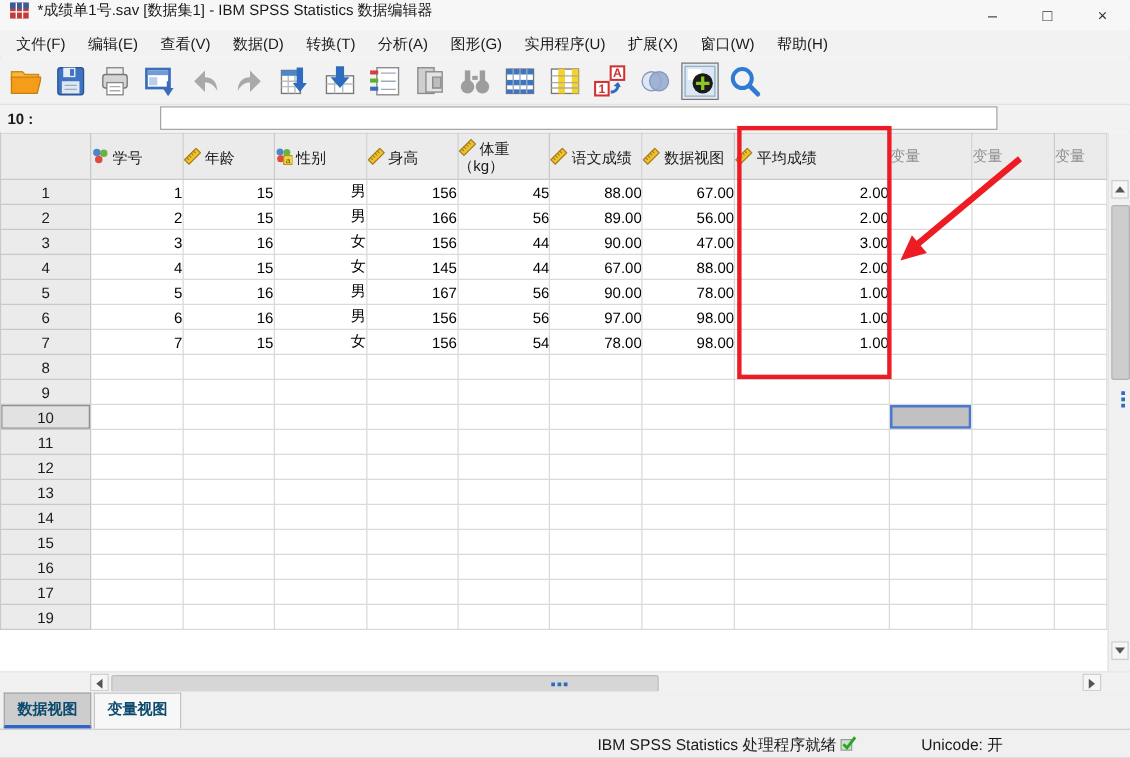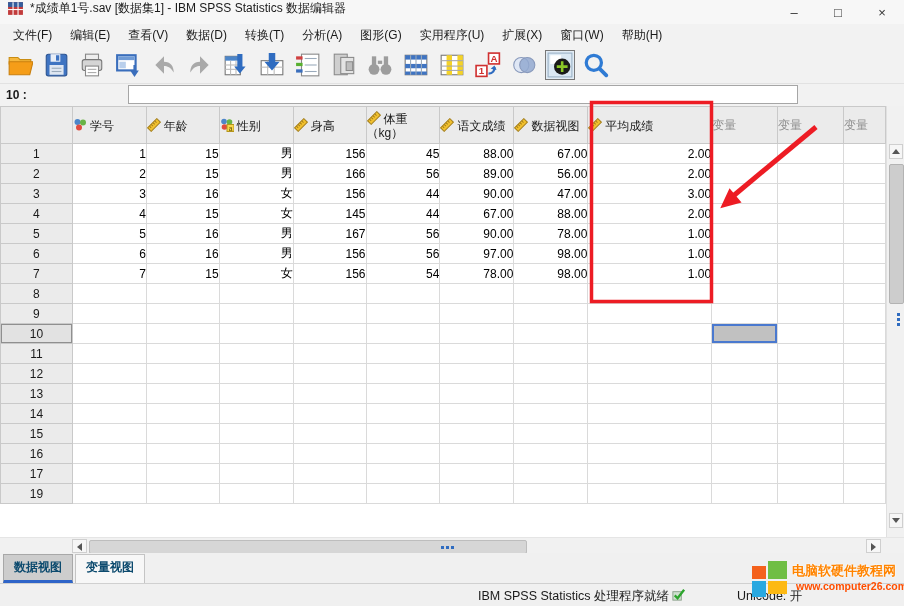--- a/index.html
+++ b/index.html
@@ -706,30 +706,20 @@
     <span class="status-msg">IBM SPSS Statistics 处理程序就绪</span>
     <span class="status-check">
       <svg viewBox="0 0 16 16" width="15" height="15">
           <rect x="2" y="5" width="9" height="9" fill="#cfe0cf" stroke="#8aa08a"></rect>
           <path d="M4 9l3 3 7-9" stroke="#2da52d" stroke-width="2.5" fill="none"></path>
         </svg>
     </span>
     <span class="status-unicode">Unicode: 开</span>
   </div>
 
-  <div class="watermark">
-    <span>
-      <span class="wm-sq" style="left:8px;top:6px;width:14px;height:13px;background:#f4611c;"></span>
-      <span class="wm-sq" style="left:24px;top:1px;width:19px;height:18px;background:#6fbe44;"></span>
-      <span class="wm-sq" style="left:8px;top:21px;width:14px;height:16px;background:#29a8e0;"></span>
-      <span class="wm-sq" style="left:24px;top:21px;width:19px;height:13px;background:#fdb913;"></span>
-    </span>
-    <span class="wm-title">电脑软硬件教程网</span>
-    <span class="wm-url">www.computer26.com</span>
-  </div>
 
   <svg class="overlay" viewBox="0 0 904 606">
     <rect x="591.5" y="102.5" width="120" height="199" fill="none" stroke="#ed1c24" stroke-width="3.5"></rect>
     <line x1="816" y1="127" x2="732" y2="197" stroke="#ed1c24" stroke-width="5"></line>
     <polygon points="723,206 729.9,191 738.9,201.6" fill="#ed1c24" stroke="#ed1c24" stroke-width="3"></polygon>
   </svg>
 
 </div>
 
 </body></html>

